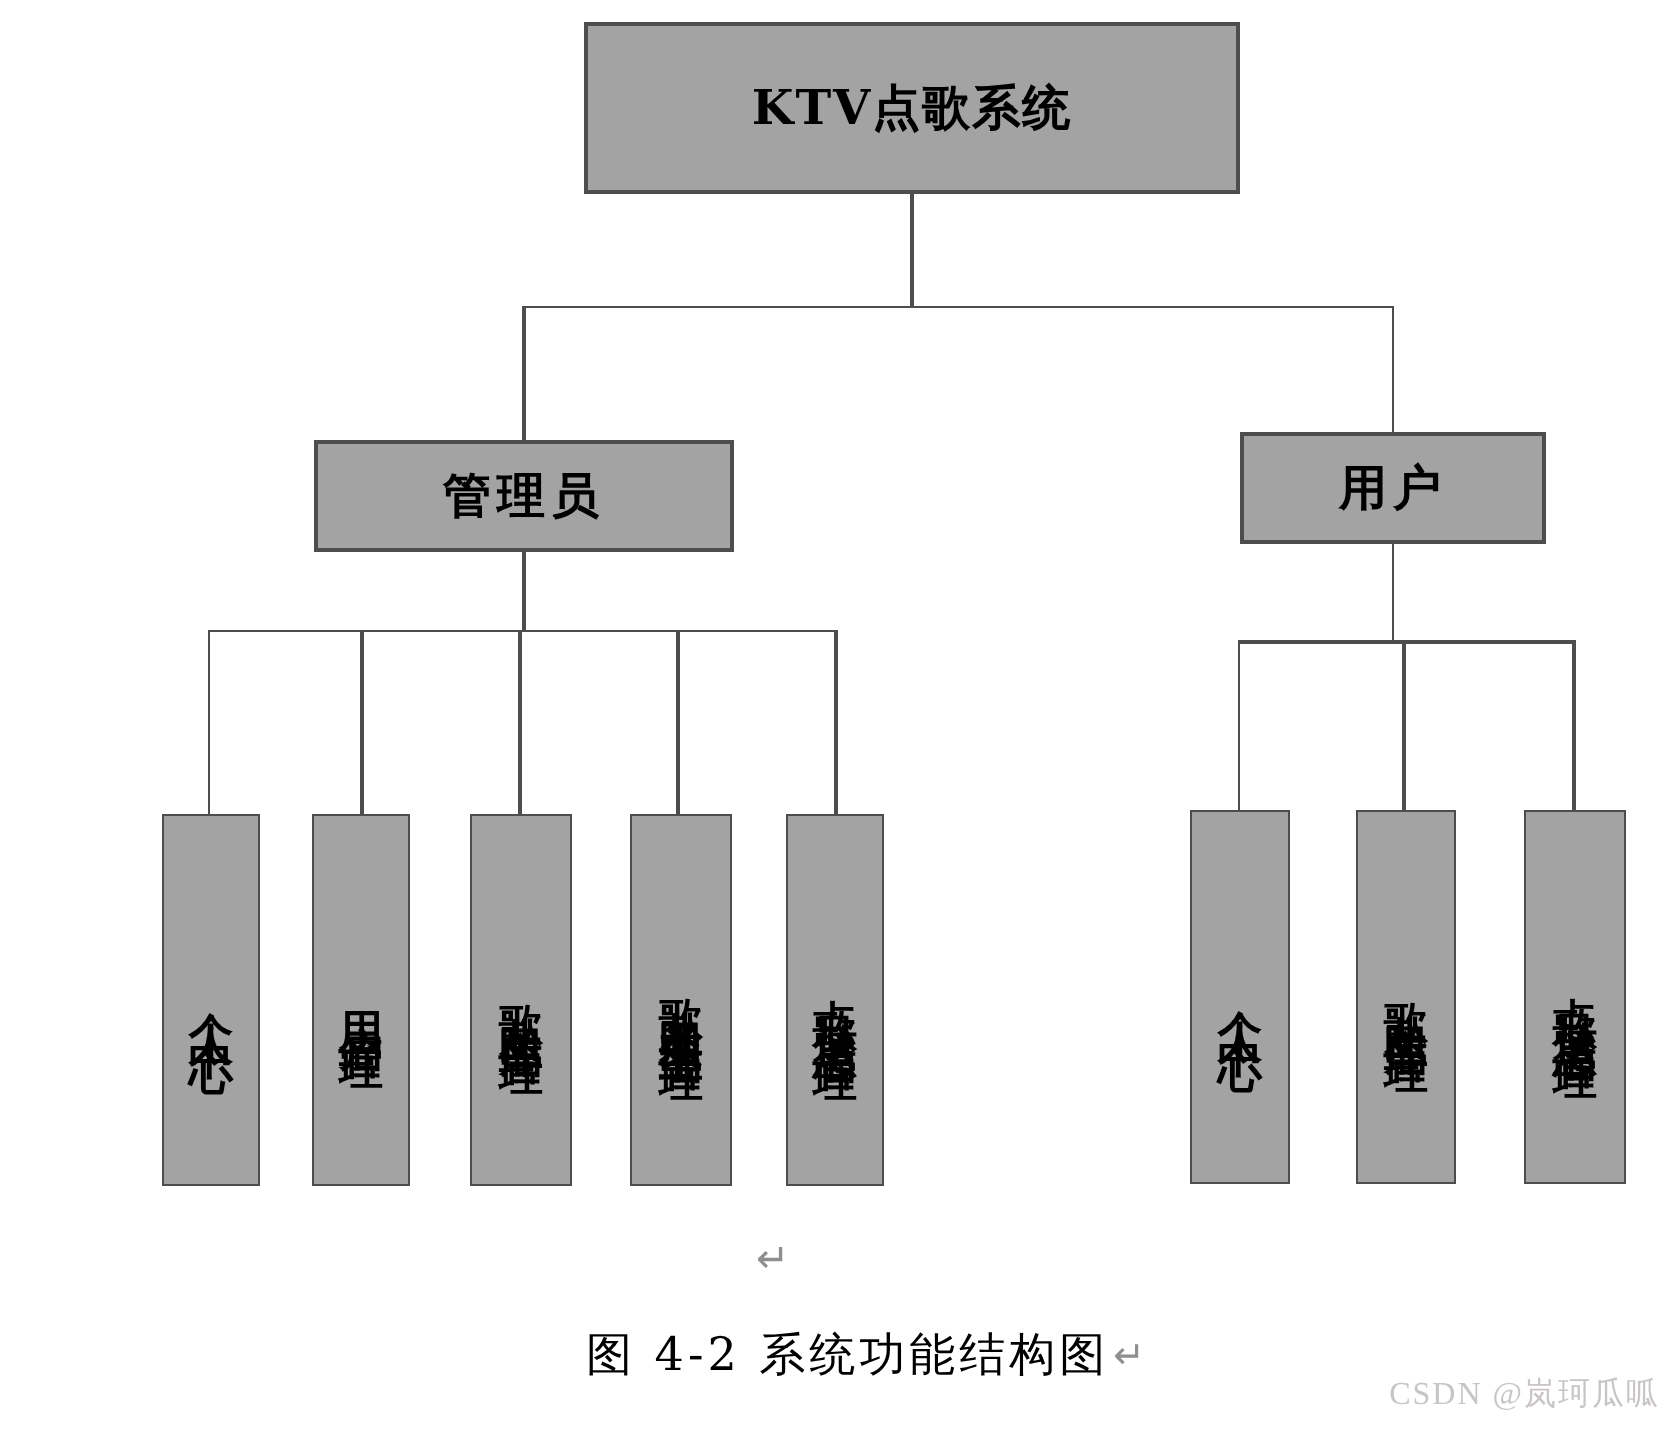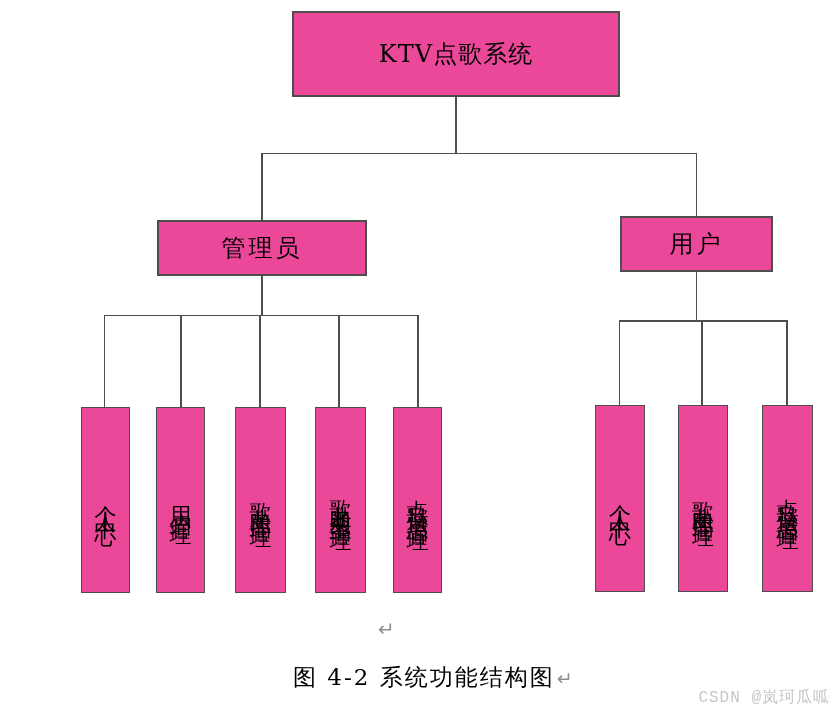--- a/index.html
+++ b/index.html
@@ -11,27 +11,28 @@
     position: relative;
     width: 835px;
     height: 718px;
     background: #ffffff;
     font-family: "DejaVu Serif", "Liberation Serif", serif;
     color: #000000;
     overflow: hidden;
   }
   .node {
     position: absolute;
-    background: #ec4899;
+    background: #a3a3a3;
     border: 2px solid #4d4d4d;
     box-sizing: border-box;
     display: flex;
     align-items: center;
     justify-content: center;
     text-align: center;
+    font-weight: bold;
   }
   .node-root {
     left: 292px; top: 11px; width: 328px; height: 86px;
     font-size: 24px; letter-spacing: 1px;
   }
   .node-branch {
     font-size: 24px; letter-spacing: 3px;
   }
   .node-admin { left: 157px; top: 220px; width: 210px; height: 56px; }
   .node-user  { left: 620px; top: 216px; width: 153px; height: 56px; }
@@ -85,21 +86,21 @@
     font-size: 19px;
     font-family: "DejaVu Sans", "Liberation Sans", sans-serif;
     margin-left: 2px;
   }
   .watermark {
     position: absolute;
     right: 5px;
     top: 687px;
     font-size: 16px;
     color: #c9c5c5;
-    font-family: Liberation Mono, monospace;
+    font-family: Liberation Serif, serif;
     letter-spacing: 1px;
     white-space: nowrap;
   }
 </style>
 </head>
 <body>
 
 <div id="canvas">
 
   <div class="node node-root">

